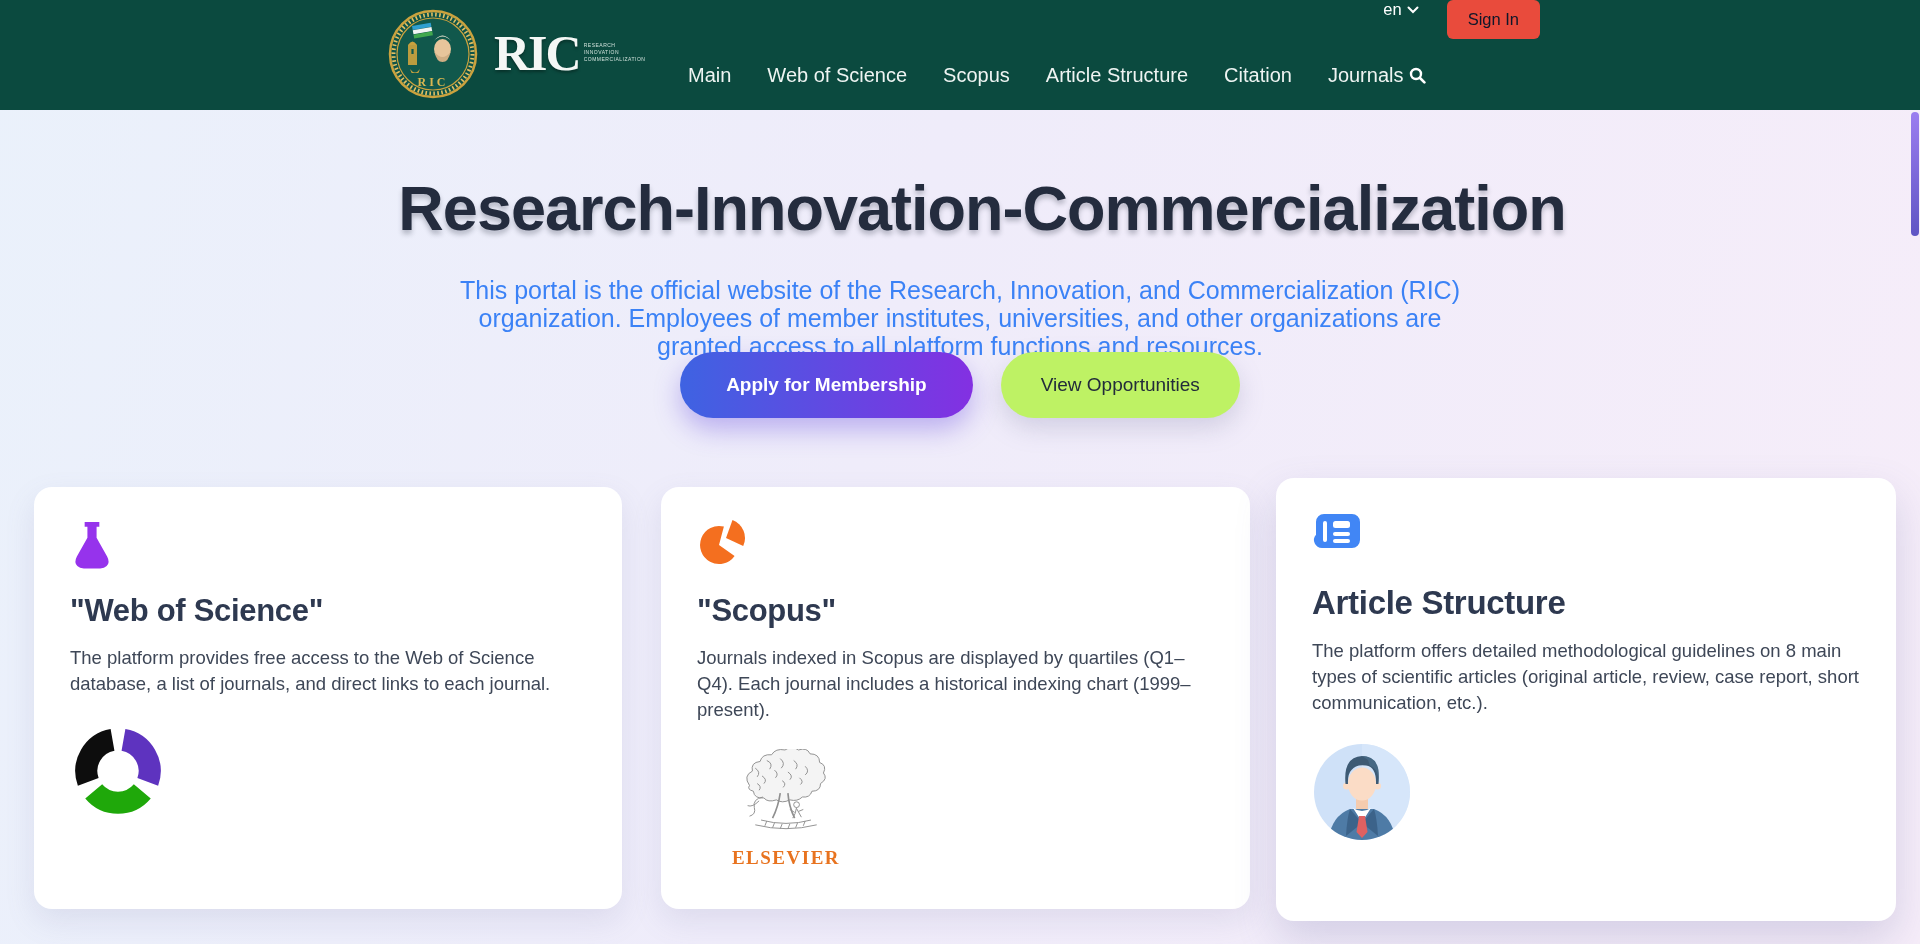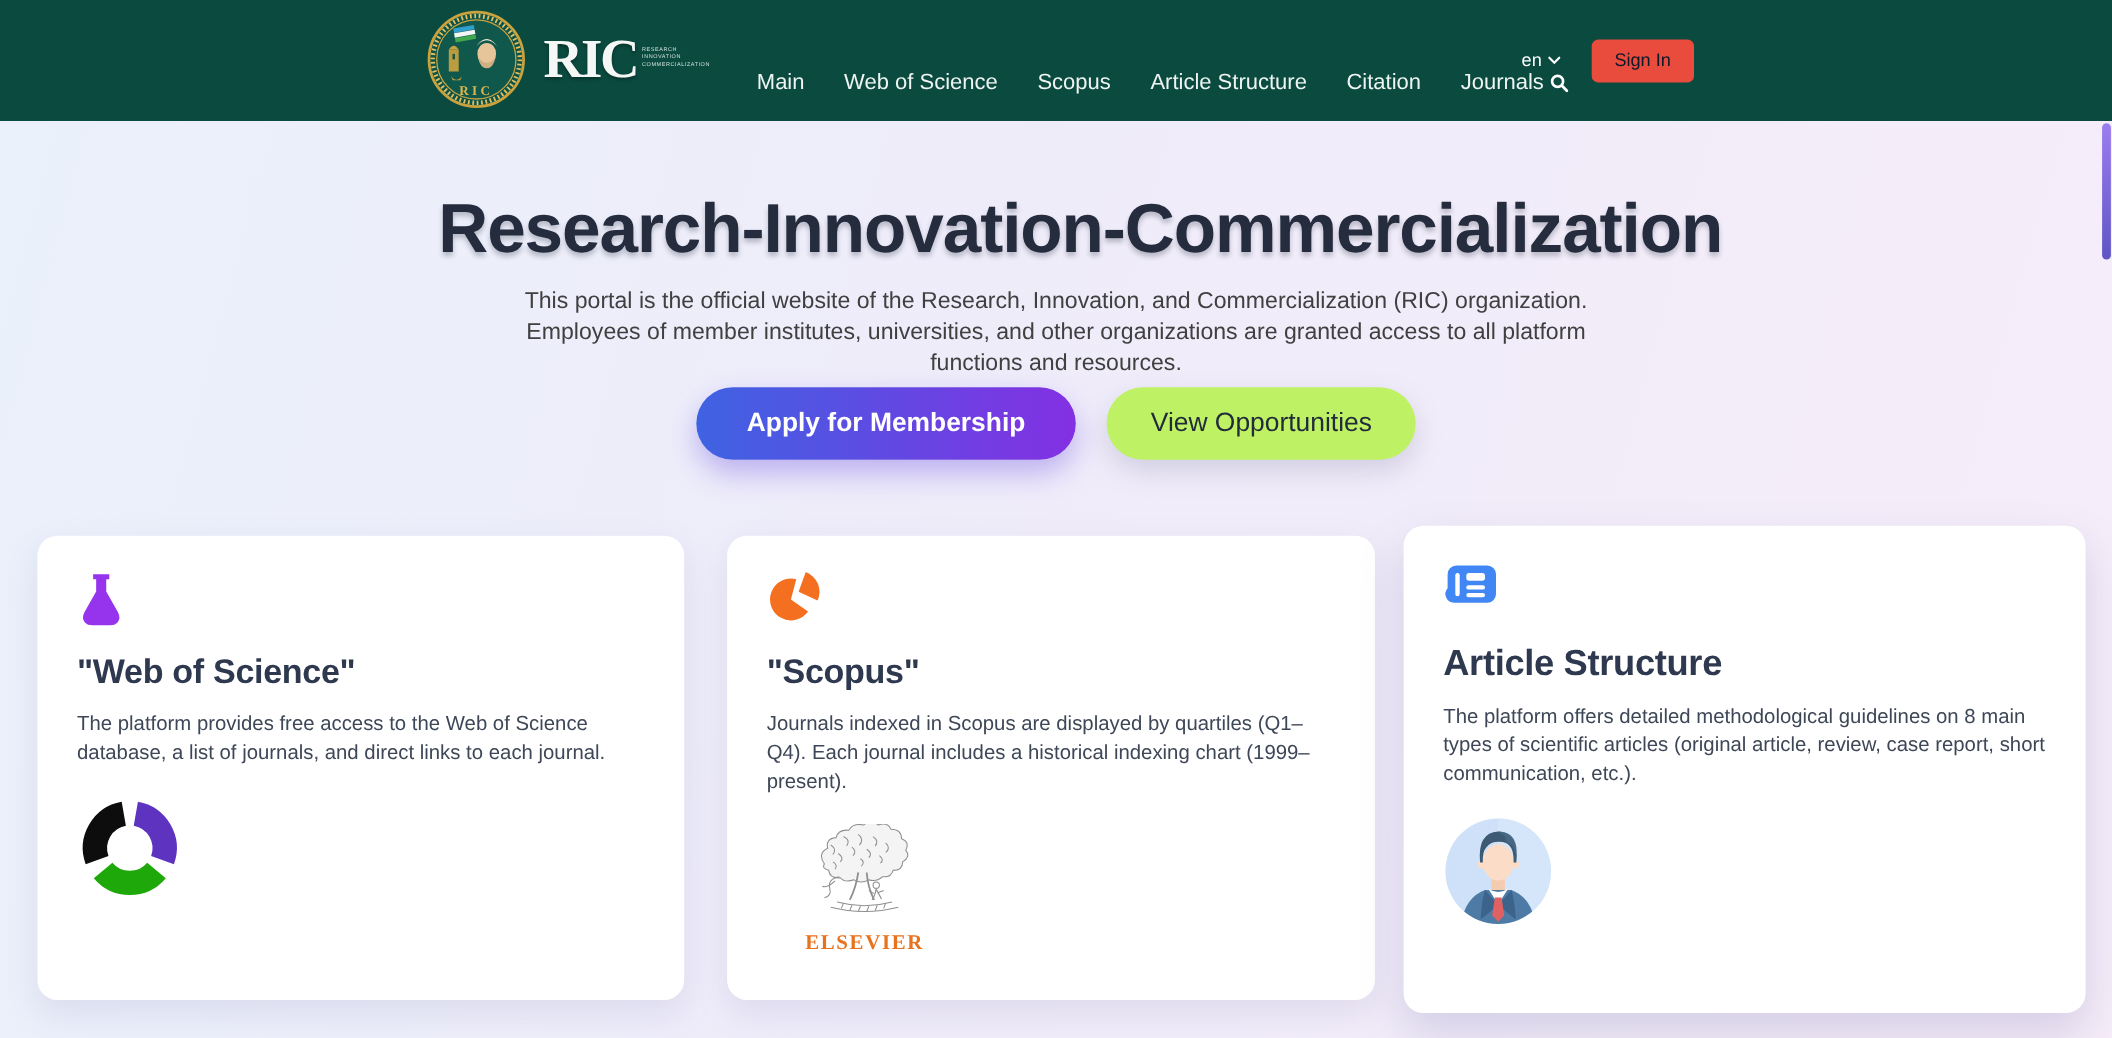--- a/index.html
+++ b/index.html
@@ -27,45 +27,45 @@
   .wordmark-sub span { font-size:5px; line-height:6px; color:#cfe0da; letter-spacing:.5px; }
 
   .nav-links {
     position:absolute; left:688px; top:0; height:110px;
     display:flex; align-items:center; gap:36px; list-style:none;
   }
   .nav-links a {
     color:#eef4f2; text-decoration:none; font-size:20px; font-weight:500;
     display:flex; align-items:center; gap:6px; white-space:nowrap;margin-top:40px;
   }
-  .nav-right { position:absolute; right:380px; top:0; height:110px; display:flex; align-items:center; gap:28px; }
+  .nav-right { position:absolute; right:380px; top:0; height:110px; display:flex; align-items:flex-start; gap:28px; }
   .lang { display:flex; align-items:center; gap:5px; color:#ffffff; font-size:16.5px; cursor:pointer; }
   .signin {
     background:#e94b3c; color:#0f172a; border:none; cursor:pointer;
     font-size:16.5px; font-weight:500; border-radius:6px; padding:10px 21px;
     font-family:"Liberation Sans", sans-serif;
   }
 
   
   .hero-title {
     position:absolute; top:172px; left:0; width:1920px; text-align:center;
     font-size:63px; font-weight:800; letter-spacing:-1px; color:#242c3e;
     text-shadow:0 4px 5px rgba(36,44,62,.28);
     padding-left:44px;
   }
   .hero-desc {
-    position:absolute; top:260px; left:50%; transform:translateX(-50%);
-    width:1045px; text-align:center; font-size:21px; line-height:28px; color:#404040;
+    position:absolute; top:276px; left:50%; transform:translateX(-50%);
+    width:1045px; text-align:center; font-size:25px; line-height:28px; color:#3b82f6;
   }
   .hero-actions {
     position:absolute; top:352px; left:0; width:1920px;
     display:flex; justify-content:center; gap:28px;
   }
   .btn { height:66px; border:none; border-radius:33px; cursor:pointer;
-         font-family:"Liberation Sans", sans-serif; font-size:24px; }
+         font-family:"Liberation Sans", sans-serif; font-size:19px; }
   .btn-primary {
     padding:0 46px; color:#ffffff; font-weight:700;
     background:linear-gradient(90deg,#3e63e2 0%,#8330e2 100%);
     box-shadow:0 12px 26px rgba(92,62,220,.35);
   }
   .btn-secondary {
     padding:0 40px; color:#222b3a; font-weight:400; background:#bef264;
     box-shadow:0 10px 24px rgba(130,130,170,.28);
   }
 

